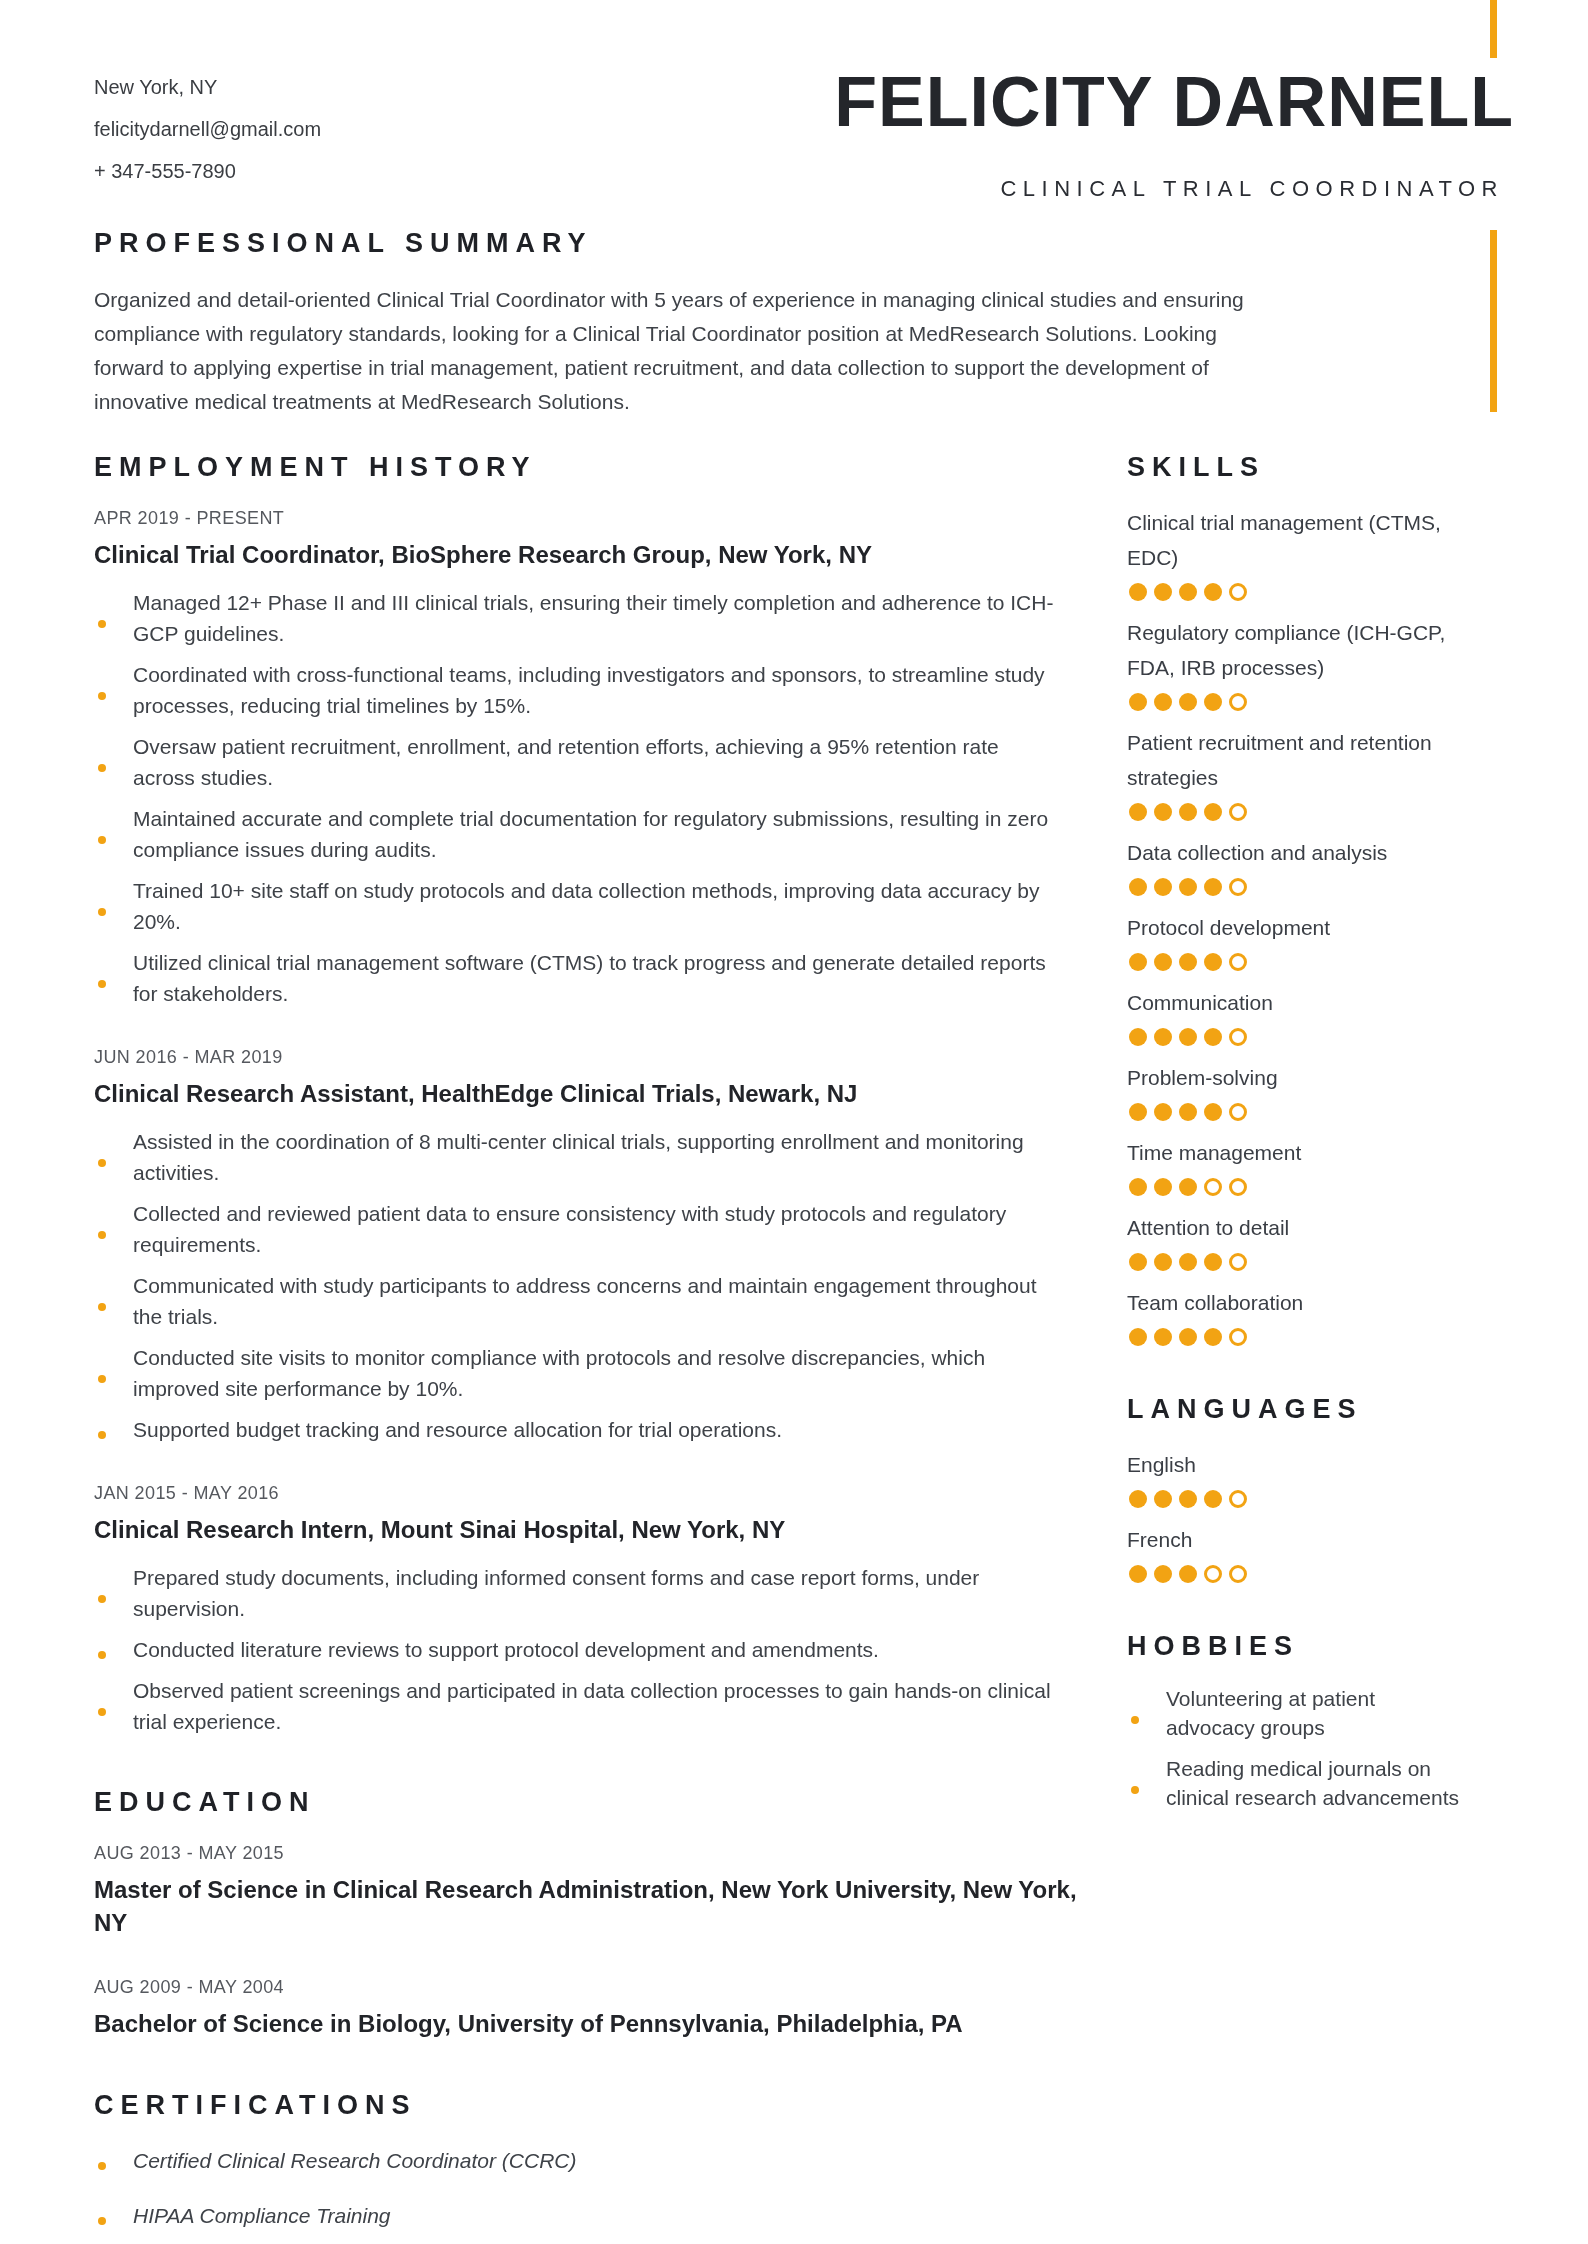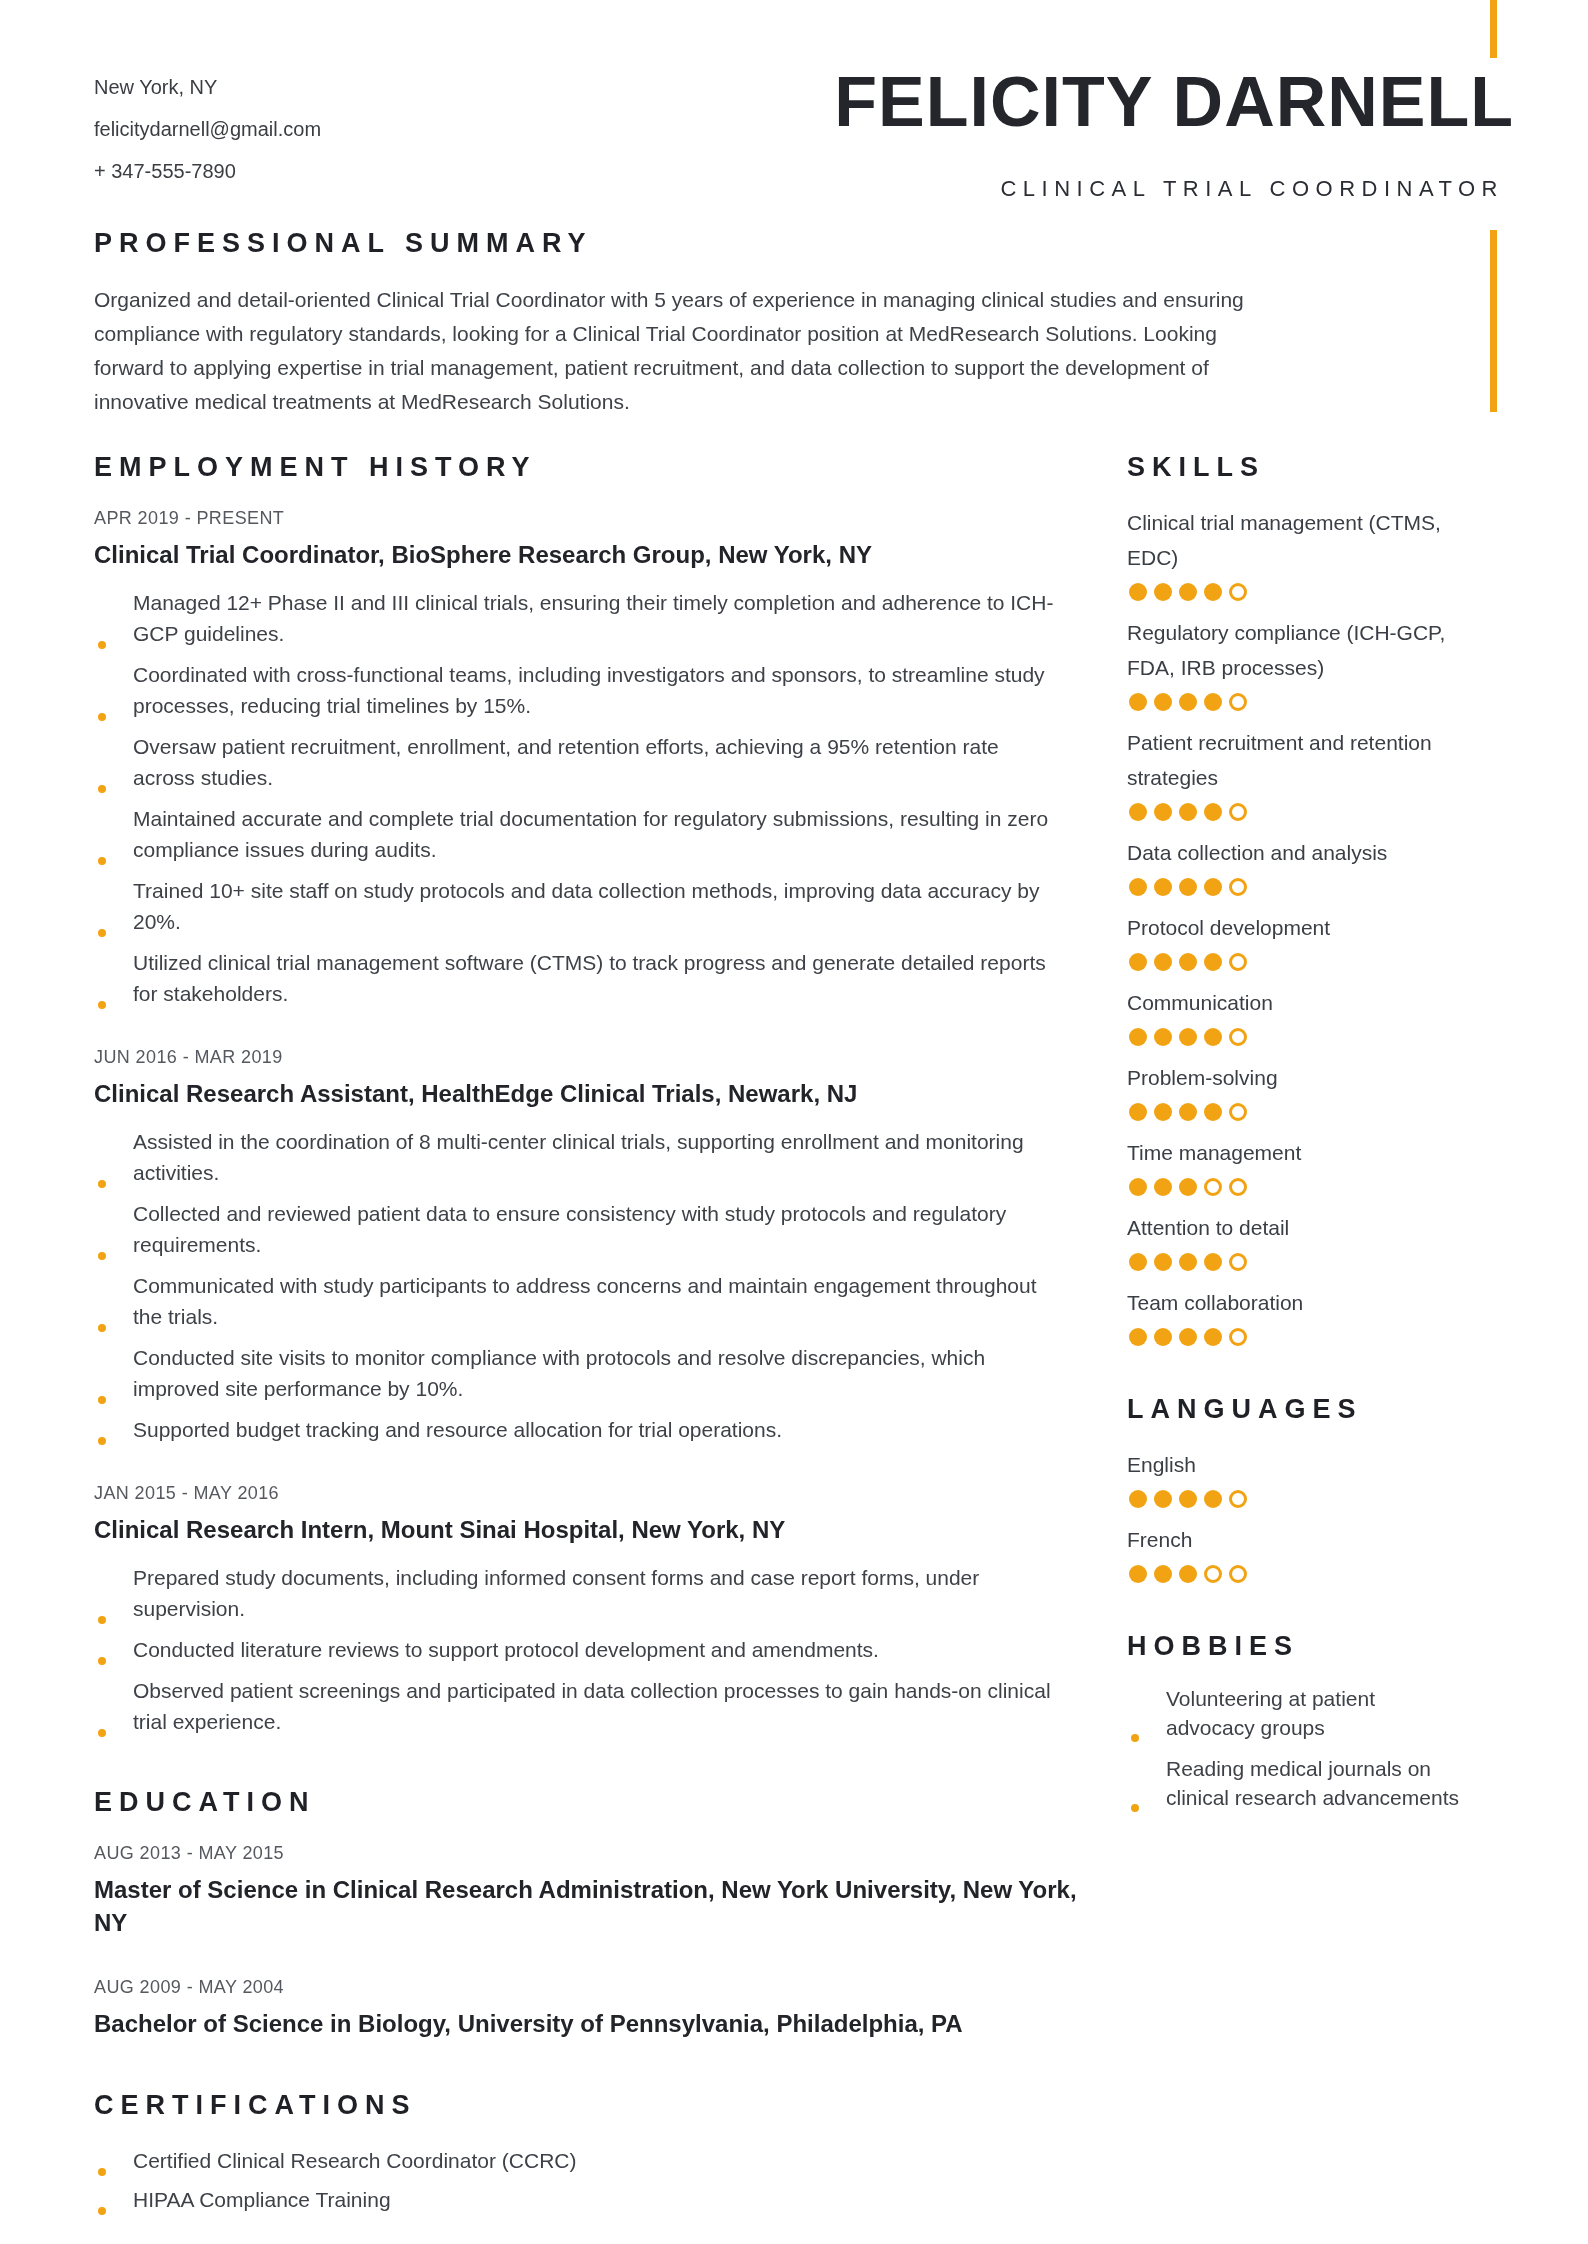--- a/index.html
+++ b/index.html
@@ -50,37 +50,37 @@
   .col-right section{margin-bottom:48px;}
 
   
   .entry{margin-top:25px;margin-bottom:38px;}
   .entry:last-child{margin-bottom:0;}
   .entry-date{font-size:18px;letter-spacing:0.4px;color:var(--date);margin-bottom:9px;white-space:nowrap;}
   .entry-title{font-size:24px;font-weight:700;line-height:33px;color:#222429;margin-right:-52px;}
   .entry .bullets{margin-top:16px;}
 
   .bullets{display:flex;flex-direction:column;gap:10px;}
-  .bullet{display:flex;align-items:flex-end;}
+  .bullet{display:flex;align-items:center;}
   .bullet-dot{flex:none;width:8px;height:8px;border-radius:50%;background:var(--accent);margin:11px 0 0 4px;}
   .bullet-text{margin-left:27px;font-size:21px;line-height:31px;color:var(--body);}
 
   
   .rated-list{margin-top:22px;}
   .skill-name{font-size:21px;line-height:35px;color:var(--side);max-width:360px;}
   .dots{display:flex;gap:7px;margin:8px 0 14px 2px;}
   .dot{width:18px;height:18px;border-radius:50%;box-sizing:border-box;}
   .dot.filled{background:var(--accent);}
   .dot.empty{background:#fff;border:3.5px solid var(--accent);}
 
   #hobby-items{margin-top:22px;gap:12px;}
   #hobby-items .bullet-text{width:295px;line-height:29px;margin-left:27px;}
   #hobby-items .bullet-dot{margin-top:13px;}
 
-  #certification-items{margin-top:24px;gap:8px;}
+  #certification-items{margin-top:24px;gap:24px;font-style:italic;}
 </style>
 </head>
 <body>
 
 <div class="accent-bar top"></div>
 <div class="accent-bar mid"></div>
 
 <header>
   <div class="contact">
     <div>New York, NY</div>

